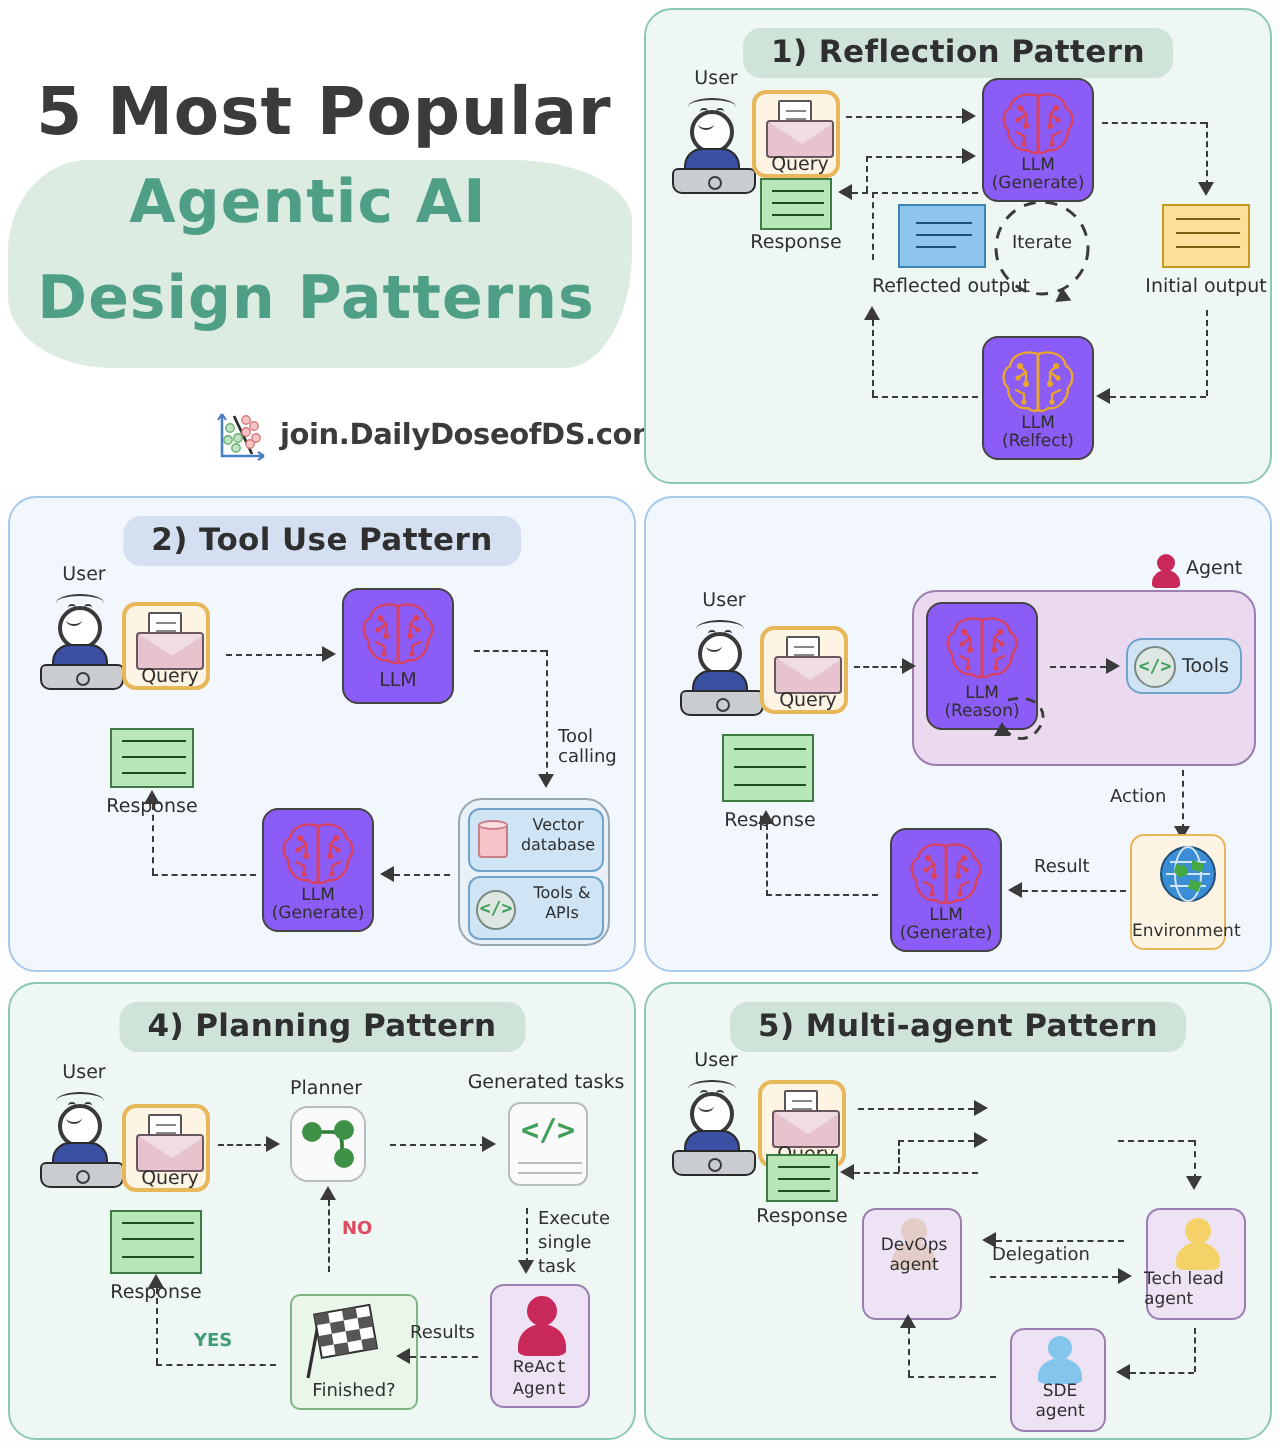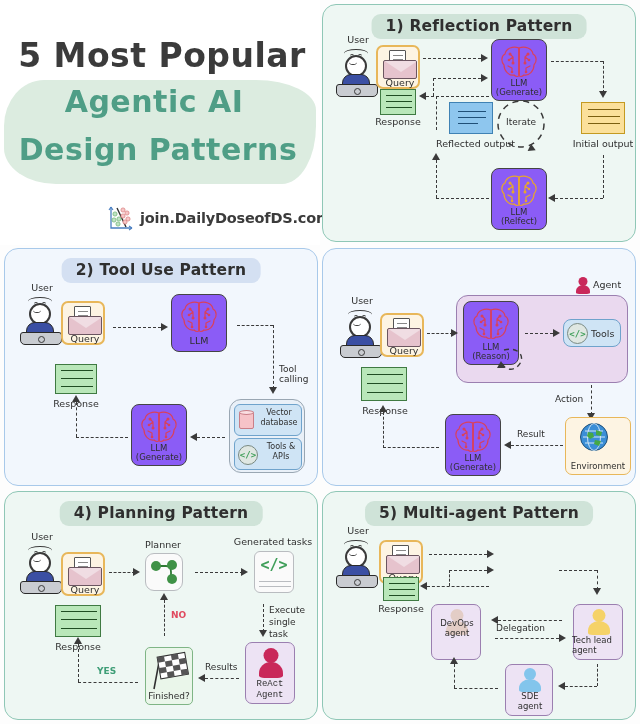--- a/index.html
+++ b/index.html
@@ -434,21 +434,21 @@
     <div class="ar ar-d" style="left:264px;top:164px;"></div>
     <div class="atxt" style="left:232px;top:145px;">Action</div>
 
     <div class="resp" style="left:38px;top:118px;width:46px;height:34px;">
       <i style="top:6px;width:36px;"></i>
         <i style="top:15px;width:36px;"></i>
         <i style="top:24px;width:36px;"></i>
     </div>
     <div class="lbl" style="left:26px;top:157px;width:72px;">Response</div>
 
-    <div style="position:absolute;left:242px;top:168px;width:66px;height:58px;background:#fdf4e3;border:1.8px solid #e8b75a;border-radius:7px;box-sizing:border-box;">
+    <div style="position:absolute;left:242px;top:168px;width:48px;height:58px;background:#fdf4e3;border:1.8px solid #e8b75a;border-radius:7px;box-sizing:border-box;">
       <svg style="position:absolute;left:13px;top:4px;" width="30" height="30" viewBox="0 0 30 30">
         <circle cx="15" cy="15" r="13.5" fill="#3b8ed6" stroke="#1f4f77" stroke-width="1"></circle>
         <path d="M6 9 h18 M4 15 h22 M6 21 h18" stroke="#cfe6f7" stroke-width="1" fill="none"></path>
         <ellipse cx="15" cy="15" rx="6.5" ry="13.5" fill="none" stroke="#cfe6f7" stroke-width="1"></ellipse>
         <path d="M9 10 l5 1 l1 4 l-4 2 l-3 -3 z" fill="#45a845"></path>
         <path d="M17 8 l6 2 l-1 4 l-5 -1 z" fill="#45a845"></path>
         <path d="M16 18 l6 1 l-2 5 l-5 -2 z" fill="#45a845"></path>
       </svg>
       <div style="position:absolute;left:0;bottom:3px;width:100%;text-align:center;font-size:8.5px;color:#2f2f2f;">Environment</div>
     </div>
@@ -544,21 +544,21 @@
       <span>task</span>
     </div>
 
     <div class="resp" style="left:50px;top:113px;width:46px;height:32px;">
       <i style="top:5px;width:36px;"></i>
         <i style="top:13px;width:36px;"></i>
         <i style="top:22px;width:36px;"></i>
     </div>
     <div class="lbl" style="left:36px;top:150px;width:74px;">Response</div>
 
-    <div style="position:absolute;left:140px;top:155px;width:48px;height:58px;background:#eaf6ea;border:1.4px solid #7fb585;border-radius:5px;box-sizing:border-box;">
+    <div style="position:absolute;left:140px;top:155px;width:64px;height:58px;background:#eaf6ea;border:1.4px solid #7fb585;border-radius:5px;box-sizing:border-box;">
       <svg style="position:absolute;left:3px;top:3px;" width="42" height="40" viewBox="0 0 42 40">
         <line x1="5" y1="38" x2="11" y2="6" stroke="#2f2f2f" stroke-width="1.6"></line>
         <g transform="rotate(-10 22 16)">
           <rect x="10" y="4" width="28" height="22" fill="#ffffff" stroke="#2f2f2f" stroke-width="1"></rect>
           <rect x="10" y="4" width="7" height="5.5" fill="#555"></rect>
             <rect x="24" y="4" width="7" height="5.5" fill="#555"></rect>
           <rect x="17" y="9.5" width="7" height="5.5" fill="#555"></rect>
             <rect x="31" y="9.5" width="7" height="5.5" fill="#555"></rect>
           <rect x="10" y="15" width="7" height="5.5" fill="#555"></rect>
             <rect x="24" y="15" width="7" height="5.5" fill="#555"></rect>

